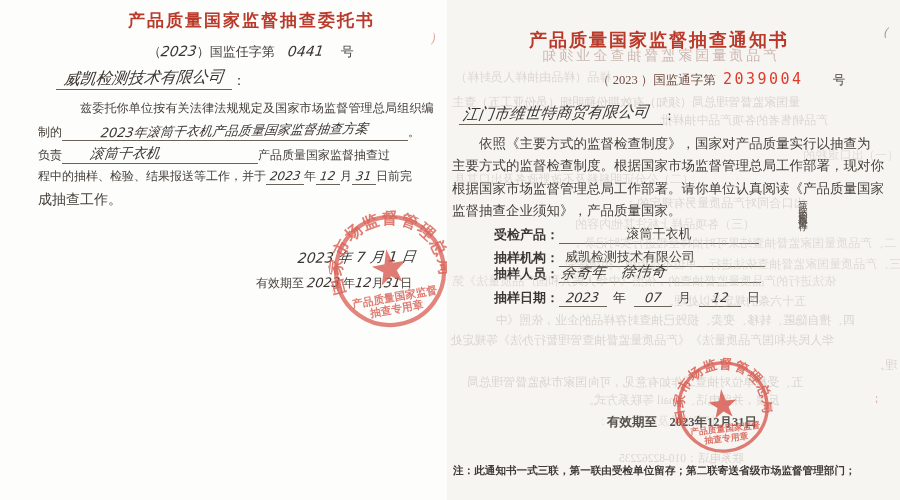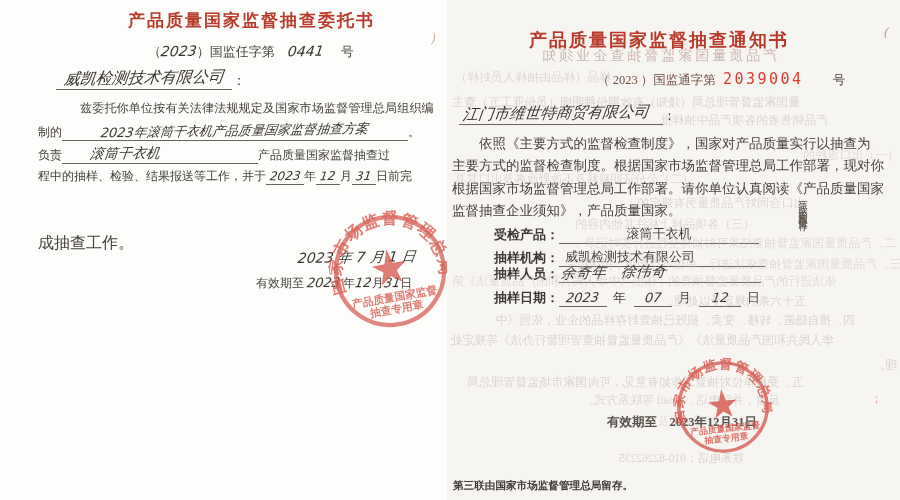--- a/index.html
+++ b/index.html
@@ -57,21 +57,21 @@
   </div>
 
   <div class="abs print" style="left:38px;top:145px;font-size:12px;">
     <span>负责</span><span class="uline" style="width:168px;text-align:left;padding-left:28px;"><span class="hand" style="font-size:14px;">滚筒干衣机</span></span><span>产品质量国家监督抽查过</span>
   </div>
 
   <div class="abs print" style="left:38px;top:168px;font-size:12px;">
     <span>程中的抽样、检验、结果报送等工作，并于</span><span class="uline" style="width:38px;"><span class="hand" style="font-size:12px;">2023</span></span><span>年</span><span class="uline" style="width:24px;"><span class="hand" style="font-size:12px;">12</span></span><span>月</span><span class="uline" style="width:24px;"><span class="hand" style="font-size:12px;">31</span></span><span>日前完</span>
   </div>
 
-  <div class="abs print" style="left:38px;top:191px;font-size:16px;margin-top:42px;">成抽查工作。</div>
+  <div class="abs print" style="left:38px;top:191px;font-size:14px;">成抽查工作。</div>
 
   <div class="abs" style="left:298px;top:248px;">
     <span class="hand" style="font-size:14px;">2023 年 7 月 1 日</span>
   </div>
 
   <div class="abs print" style="left:256px;top:275px;font-size:12px;">
     <span>有效期至</span>
     <span class="hand" style="font-size:13px;">2023</span>
     <span>年</span><span class="hand" style="font-size:13px;">12</span><span>月</span><span class="hand" style="font-size:13px;">31</span><span>日</span>
   </div>
@@ -157,14 +157,14 @@
     <circle cx="100" cy="100" r="90" fill="none" stroke="#d6564b" stroke-width="7" opacity="0.85"></circle>
     <path id="arc-right" d="M 22 128 A 82 82 0 1 1 178 128" fill="none"></path>
     <text fill="#d6564b" font-size="27" font-weight="bold" opacity="0.9" letter-spacing="3">
       <textPath href="#arc-right" startOffset="50%" text-anchor="middle">国家市场监督管理总局</textPath>
     </text>
     <path d="M100,63 L107.1,87.3 L128.5,87.7 L111.4,100.7 L117.6,121.3 L100,109 L82.4,121.3 L88.6,100.7 L71.5,87.7 L92.9,87.3 Z" fill="#d6564b" opacity="0.9"></path>
     <text x="100" y="150" text-anchor="middle" fill="#d6564b" font-size="18" font-weight="bold" opacity="0.9">产品质量国家监督</text>
     <text x="100" y="170" text-anchor="middle" fill="#d6564b" font-size="18" font-weight="bold" opacity="0.9">抽查专用章</text>
   </svg>
 
-  <div class="abs note" style="left:6px;top:479px;">第三联由国家市场监督管理总局留存。</div>
+  <div class="abs note" style="left:6px;top:464px;">注：此通知书一式三联，第一联由受检单位留存；第二联寄送省级市场监督管理部门；</div>
 </div>
 
 </body></html>

